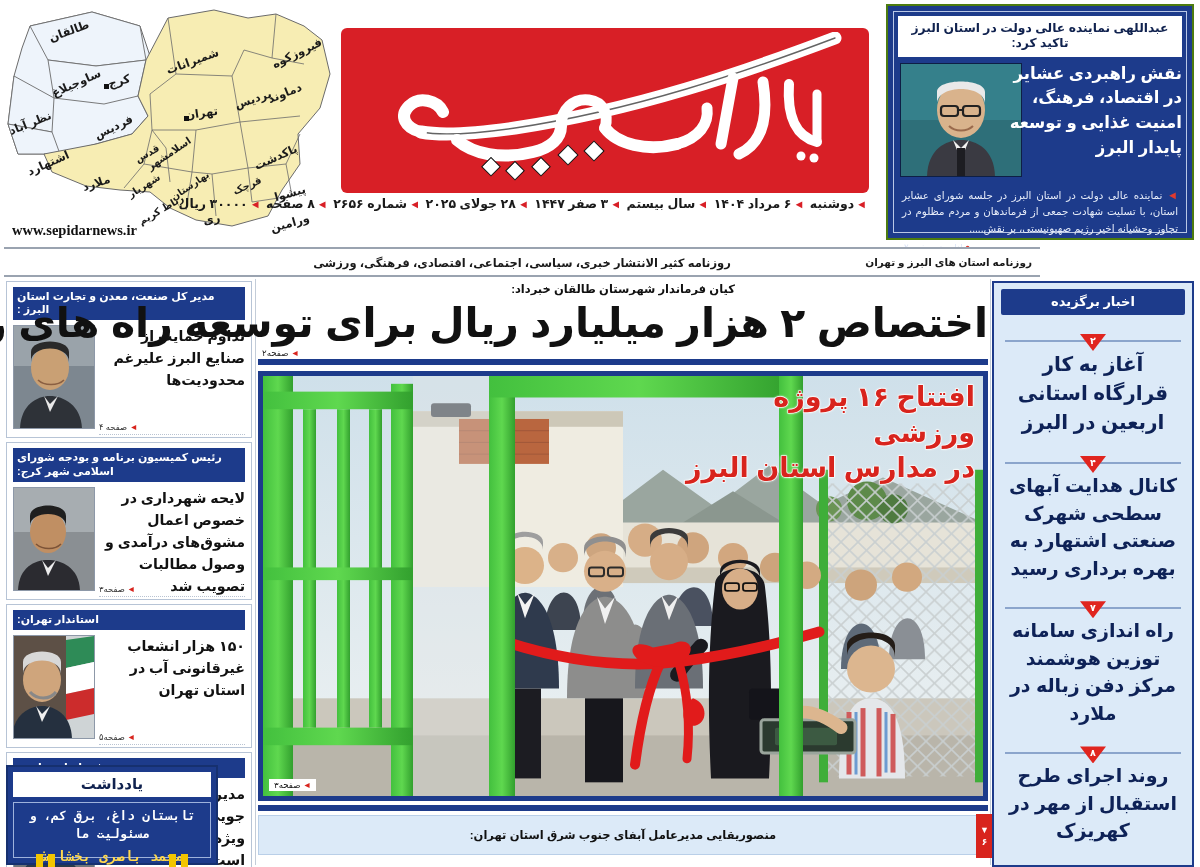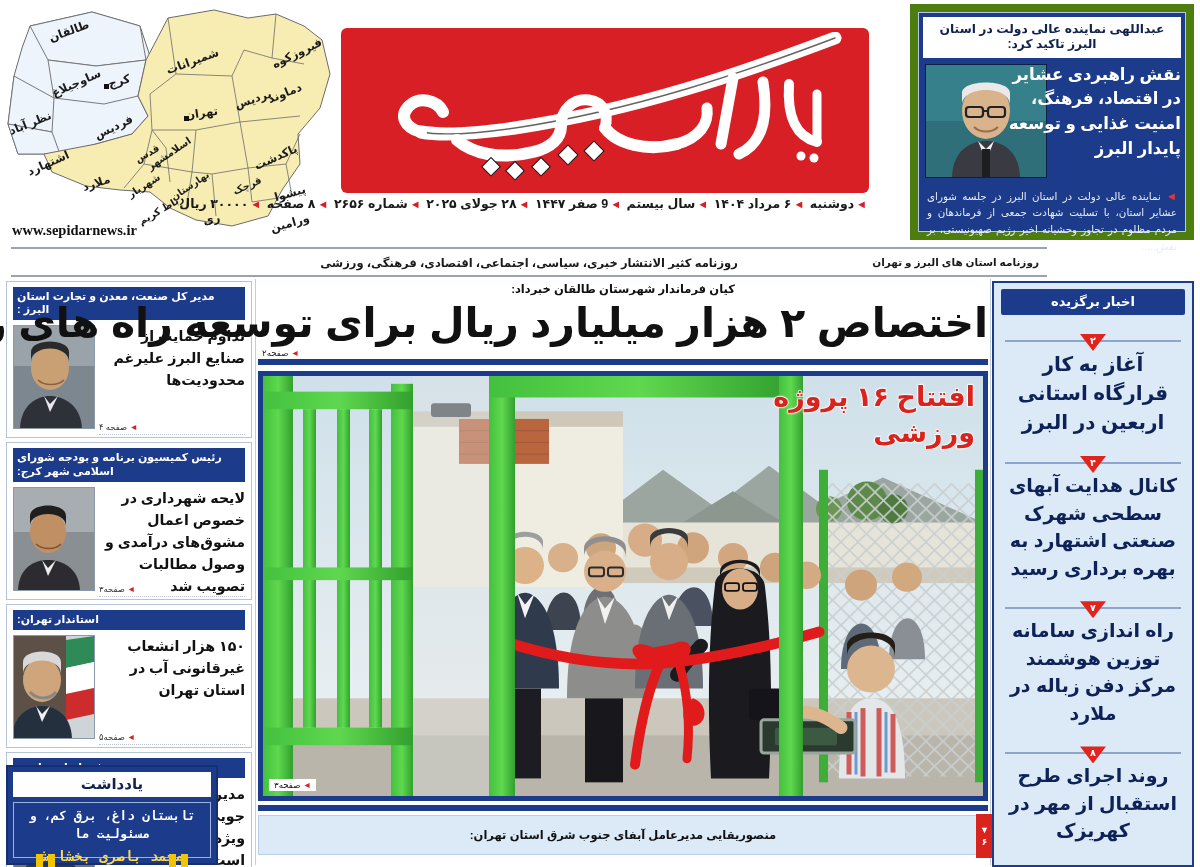--- a/index.html
+++ b/index.html
@@ -34,22 +34,22 @@
   }
   .dateline {
     position:absolute; left:0; top:168px; width:528px;
     text-align:center; font-size:12.5px; font-weight:700; color:#1a1a1a;
     direction:rtl; white-space:nowrap;
   }
   .dateline .sep { color:#d81f26; font-size:11px; margin:0 2px; }
 
   
   .feature {
-    position:absolute; right:6px; top:4px; width:284px; height:236px;
-    background:#1d3b8b; border:8px solid #4d7c0f; 
+    position:absolute; right:6px; top:4px; width:308px; height:236px;
+    background:#1d3b8b; border:2px solid #4d7c0f; padding:5px;
   }
   .feature-inner { width:100%; height:100%; border:1px solid #b9c7e6; padding:4px; }
   .feature-kicker {
     background:#ffffff; color:#10224f; text-align:center;
     font-size:12.3px; font-weight:700; padding:5px 3px 6px; line-height:1.2;
     direction:rtl;
   }
   .feature-body { position:relative; margin-top:6px; height:118px; }
   .feature-photo {
     position:absolute; left:2px; top:0; width:122px; height:114px;
@@ -66,21 +66,21 @@
   }
   .feature-lead .arrow { color:#e03a2f; font-size:11px; }
   .feature-more {
     margin-top:4px; color:#d9e2f5; font-size:8.5px; direction:rtl; text-align:left;
     padding-left:6px;
   }
   .feature-more .dot { color:#e03a2f; }
 
   
   .substrip {
-    position:absolute; left:11px; top:247px; width:1036px; height:30px;
+    position:absolute; left:4px; top:247px; width:1036px; height:30px;
     border-top:2px solid #9aa3b0; border-bottom:2px solid #9aa3b0;
     background:#fff;
   }
   .substrip .center {
     position:absolute; left:0; right:0; top:7px; text-align:center;
     font-size:11.5px; color:#1a1a1a; direction:rtl; font-weight:600;
   }
   .substrip .right {
     position:absolute; right:8px; top:7px; font-size:10.5px; color:#1a1a1a;
     direction:rtl; font-weight:700;
@@ -332,21 +332,21 @@
             <rect x="170" y="128" width="13" height="13" transform="rotate(45 176 134)"></rect>
             <rect x="196" y="116" width="14" height="14" transform="rotate(45 203 123)"></rect>
             <rect x="222" y="112" width="14" height="14" transform="rotate(45 229 119)"></rect>
           </g>
         </svg>
       </div>
       <div class="dateline">
         <span class="sep">◄</span><span>دوشنبه</span>
         <span class="sep">◄</span><span>۶ مرداد ۱۴۰۴</span>
         <span class="sep">◄</span><span>سال بیستم</span>
-        <span class="sep">◄</span><span>9 صفر ۱۴۴۷</span>
+        <span class="sep">◄</span><span>۳ صفر ۱۴۴۷</span>
         <span class="sep">◄</span><span>۲۸ جولای ۲۰۲۵</span>
         <span class="sep">◄</span><span>شماره ۲۶۵۶</span>
         <span class="sep">◄</span><span>۸ صفحه</span>
         <span class="sep">◄</span><span>۳۰۰۰۰ ریال</span>
       </div>
     </div>
 
     <div class="feature">
       <div class="feature-inner">
         <div class="feature-kicker">عبداللهی نماینده عالی دولت در استان البرز تاکید کرد:</div>
@@ -645,20 +645,21 @@
           <g fill="url(#grn)">
             <rect x="226" y="0" width="26" height="430"></rect>
             <rect x="226" y="0" width="300" height="22"></rect>
             <rect x="516" y="0" width="24" height="430"></rect>
           </g>
           <rect x="150" y="0" width="76" height="430" fill="#e3e6e4" opacity="0.35"></rect>
         </svg>
 
         <div class="photo-overlay">
           <div class="po-line">افتتاح ۱۶ پروژه ورزشی</div>
+          <div class="po-line">در مدارس استان البرز</div>
         </div>
         <div class="photo-page">
           <span class="arrow">◄</span>
           <span>صفحه۳</span>
         </div>
       </div>
 
       <div class="bottom-bar"></div>
 
       <div class="bottom-strip">

